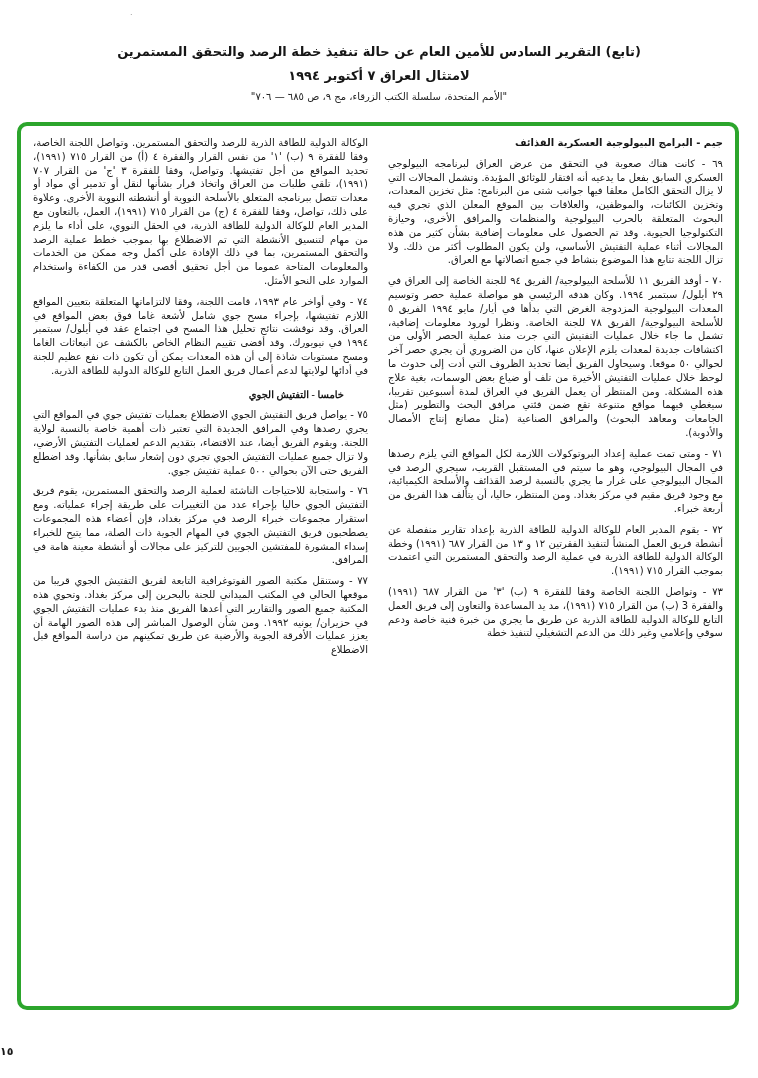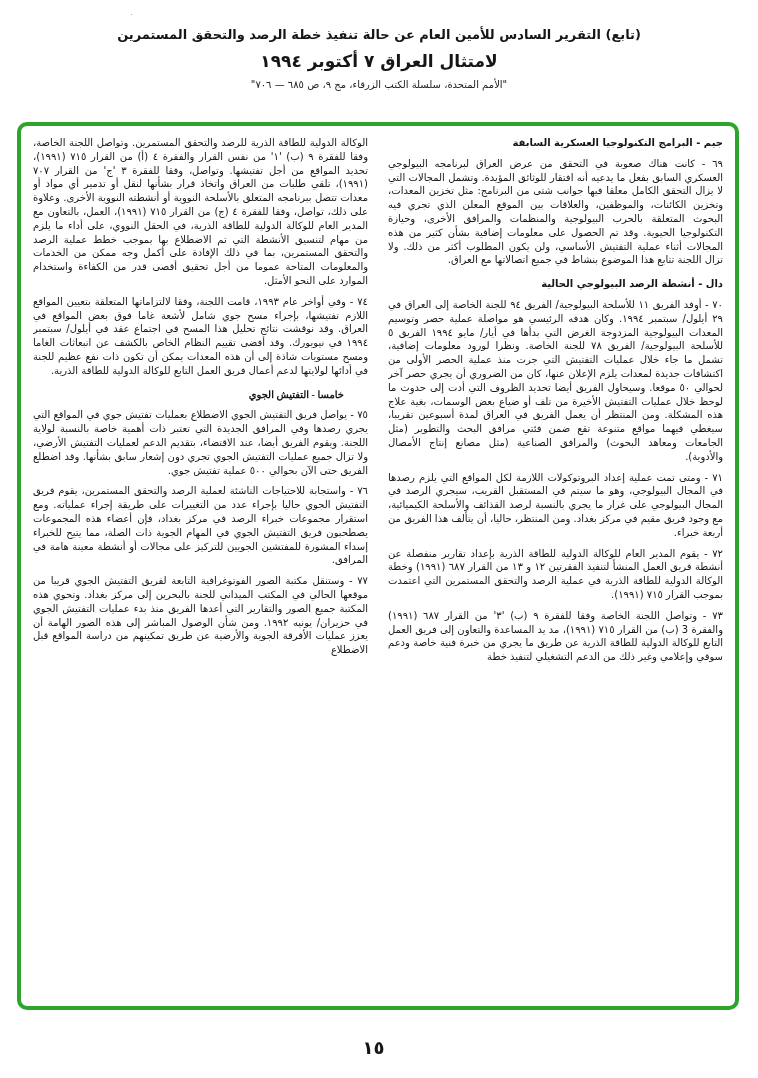--- a/index.html
+++ b/index.html
@@ -12,30 +12,30 @@
     position: relative;
     width: 758px;
     height: 1078px;
     margin: 0 auto;
     background: #ffffff;
     color: #161616;
     direction: rtl;
     overflow: hidden;
   }
   .doc-header {
-    padding-top: 25px;
+    padding-top: 42px;
     text-align: center;
   }
   .doc-title-1 {
     font-size: 13px;
     font-weight: bold;
     line-height: 1.5;
   }
   .doc-title-2 {
-    font-size: 17px;
+    font-size: 13px;
     font-weight: bold;
     margin-top: 6px;
   }
   .doc-source {
     font-size: 10px;
     margin-top: 8px;
     color: #222;
   }
   .content-box {
     position: absolute;
@@ -76,22 +76,22 @@
   }
   .block.heading.indent {
     padding-right: 24px;
     font-family: Liberation Serif, serif;
   }
   .doc-footer {
     position: absolute;
     bottom: 20px;
     left: 0;
     right: 11px;
-    text-align: center;
-    font-size: 18px;
+    text-align: left;
+    font-size: 11px;
     font-weight: bold;
   }
   .corner-mark {
     position: absolute;
     top: 8px;
     left: 130px;
     font-size: 8px;
     color: #999;
   }
 </style>
@@ -104,23 +104,22 @@
 
   <div class="doc-header">
     <div class="doc-title-1">(تابع) التقرير السادس للأمين العام عن حالة تنفيذ خطة الرصد والتحقق المستمرين</div>
     <div class="doc-title-2">لامتثال العراق ٧ أكتوبر ١٩٩٤</div>
     <div class="doc-source">"الأمم المتحدة، سلسلة الكتب الزرقاء، مج ٩، ص ٦٨٥ — ٧٠٦"</div>
   </div>
 
   <div class="content-box" style="border-color: rgb(44, 165, 44);">
     <div class="columns">
       <div class="column">
-          <div class="block heading">جيم - البرامج التكنولوجيا العسكرية السابقة</div>
+          <div class="block heading">جيم - البرامج البيولوجية العسكرية القذائف</div>
           <div class="block paragraph">٦٩ - كانت هناك صعوبة في التحقق من عرض العراق لبرنامجه البيولوجي العسكري السابق بفعل ما يدعيه أنه افتقار للوثائق المؤيدة. وتشمل المجالات التي لا يزال التحقق الكامل معلقا فيها جوانب شتى من البرنامج: مثل تخزين المعدات، وتخزين الكائنات، والموظفين، والعلاقات بين الموقع المعلن الذي تجري فيه البحوث المتعلقة بالحرب البيولوجية والمنظمات والمرافق الأخرى، وحيازة التكنولوجيا الحيوية. وقد تم الحصول على معلومات إضافية بشأن كثير من هذه المجالات أثناء عملية التفتيش الأساسي، ولن يكون المطلوب أكثر من ذلك. ولا تزال اللجنة تتابع هذا الموضوع بنشاط في جميع اتصالاتها مع العراق.</div>
-          <div class="block heading">دال - أنشطة الرصد البيولوجي الحالية</div>
           <div class="block paragraph">٧٠ - أوفد الفريق ١١ للأسلحة البيولوجية/ الفريق ٩٤ للجنة الخاصة إلى العراق في ٢٩ أيلول/ سبتمبر ١٩٩٤. وكان هدفه الرئيسي هو مواصلة عملية حصر وتوسيم المعدات البيولوجية المزدوجة الغرض التي بدأها في أيار/ مايو ١٩٩٤ الفريق ٥ للأسلحة البيولوجية/ الفريق ٧٨ للجنة الخاصة. ونظرا لورود معلومات إضافية، تشمل ما جاء خلال عمليات التفتيش التي جرت منذ عملية الحصر الأولى من اكتشافات جديدة لمعدات يلزم الإعلان عنها، كان من الضروري أن يجري حصر آخر لحوالي ٥٠ موقعا. وسيحاول الفريق أيضا تحديد الظروف التي أدت إلى حدوث ما لوحظ خلال عمليات التفتيش الأخيرة من تلف أو ضياع بعض الوسمات، بغية علاج هذه المشكلة. ومن المنتظر أن يعمل الفريق في العراق لمدة أسبوعين تقريبا، سيغطي فيهما مواقع متنوعة تقع ضمن فئتي مرافق البحث والتطوير (مثل الجامعات ومعاهد البحوث) والمرافق الصناعية (مثل مصانع إنتاج الأمصال والأدوية).</div>
           <div class="block paragraph">٧١ - ومتى تمت عملية إعداد البروتوكولات اللازمة لكل المواقع التي يلزم رصدها في المجال البيولوجي، وهو ما سيتم في المستقبل القريب، سيجري الرصد في المجال البيولوجي على غرار ما يجري بالنسبة لرصد القذائف والأسلحة الكيميائية، مع وجود فريق مقيم في مركز بغداد. ومن المنتظر، حاليا، أن يتألف هذا الفريق من أربعة خبراء.</div>
           <div class="block paragraph">٧٢ - يقوم المدير العام للوكالة الدولية للطاقة الذرية بإعداد تقارير منفصلة عن أنشطة فريق العمل المنشأ لتنفيذ الفقرتين ١٢ و ١٣ من القرار ٦٨٧ (١٩٩١) وخطة الوكالة الدولية للطاقة الذرية في عملية الرصد والتحقق المستمرين التي اعتمدت بموجب القرار ٧١٥ (١٩٩١).</div>
           <div class="block paragraph">٧٣ - وتواصل اللجنة الخاصة وفقا للفقرة ٩ (ب) '٣' من القرار ٦٨٧ (١٩٩١) والفقرة 3 (ب) من القرار ٧١٥ (١٩٩١)، مد يد المساعدة والتعاون إلى فريق العمل التابع للوكالة الدولية للطاقة الذرية عن طريق ما يجري من خبرة فنية خاصة ودعم سوقي وإعلامي وغير ذلك من الدعم التشغيلي لتنفيذ خطة</div>
         </div>
       <div class="column">
           <div class="block paragraph">الوكالة الدولية للطاقة الذرية للرصد والتحقق المستمرين. وتواصل اللجنة الخاصة، وفقا للفقرة ٩ (ب) '١' من نفس القرار والفقرة ٤ (أ) من القرار ٧١٥ (١٩٩١)، تحديد المواقع من أجل تفتيشها. وتواصل، وفقا للفقرة ٣ 'ج' من القرار ٧٠٧ (١٩٩١)، تلقي طلبات من العراق واتخاذ قرار بشأنها لنقل أو تدمير أي مواد أو معدات تتصل ببرنامجه المتعلق بالأسلحة النووية أو أنشطته النووية الأخرى. وعلاوة على ذلك، تواصل، وفقا للفقرة ٤ (ج) من القرار ٧١٥ (١٩٩١)، العمل، بالتعاون مع المدير العام للوكالة الدولية للطاقة الذرية، في الحقل النووي، على أداء ما يلزم من مهام لتنسيق الأنشطة التي تم الاضطلاع بها بموجب خطط عملية الرصد والتحقق المستمرين، بما في ذلك الإفادة على أكمل وجه ممكن من الخدمات والمعلومات المتاحة عموما من أجل تحقيق أقصى قدر من الكفاءة واستخدام الموارد على النحو الأمثل.</div>
           <div class="block paragraph">٧٤ - وفي أواخر عام ١٩٩٣، قامت اللجنة، وفقا لالتزاماتها المتعلقة بتعيين المواقع اللازم تفتيشها، بإجراء مسح جوي شامل لأشعة غاما فوق بعض المواقع في العراق. وقد نوقشت نتائج تحليل هذا المسح في اجتماع عقد في أيلول/ سبتمبر ١٩٩٤ في نيويورك. وقد أفضى تقييم النظام الخاص بالكشف عن انبعاثات الغاما ومسح مستويات شاذة إلى أن هذه المعدات يمكن أن تكون ذات نفع عظيم للجنة في أدائها لولايتها لدعم أعمال فريق العمل التابع للوكالة الدولية للطاقة الذرية.</div>
           <div class="block heading indent">خامسا - التفتيش الجوي</div>
           <div class="block paragraph">٧٥ - يواصل فريق التفتيش الجوي الاضطلاع بعمليات تفتيش جوي في المواقع التي يجري رصدها وفي المرافق الجديدة التي تعتبر ذات أهمية خاصة بالنسبة لولاية اللجنة. ويقوم الفريق أيضا، عند الاقتضاء، بتقديم الدعم لعمليات التفتيش الأرضي، ولا تزال جميع عمليات التفتيش الجوي تجري دون إشعار سابق بشأنها. وقد اضطلع الفريق حتى الآن بحوالي ٥٠٠ عملية تفتيش جوي.</div>

